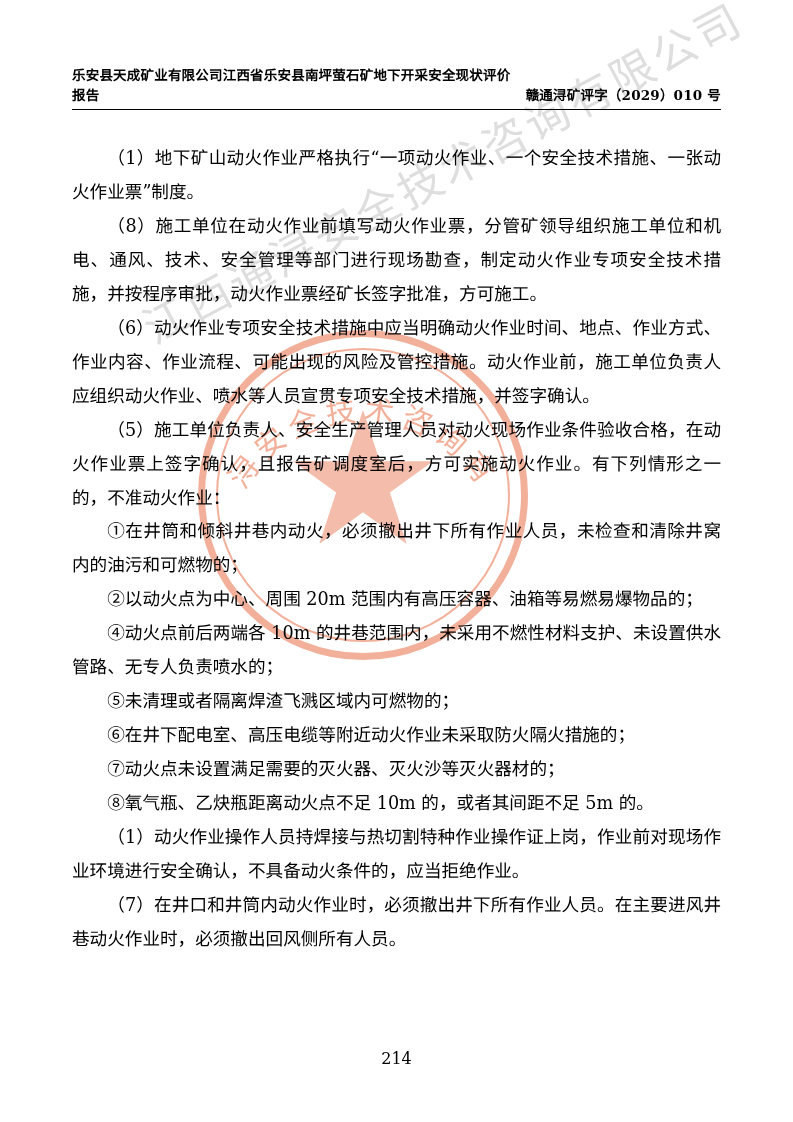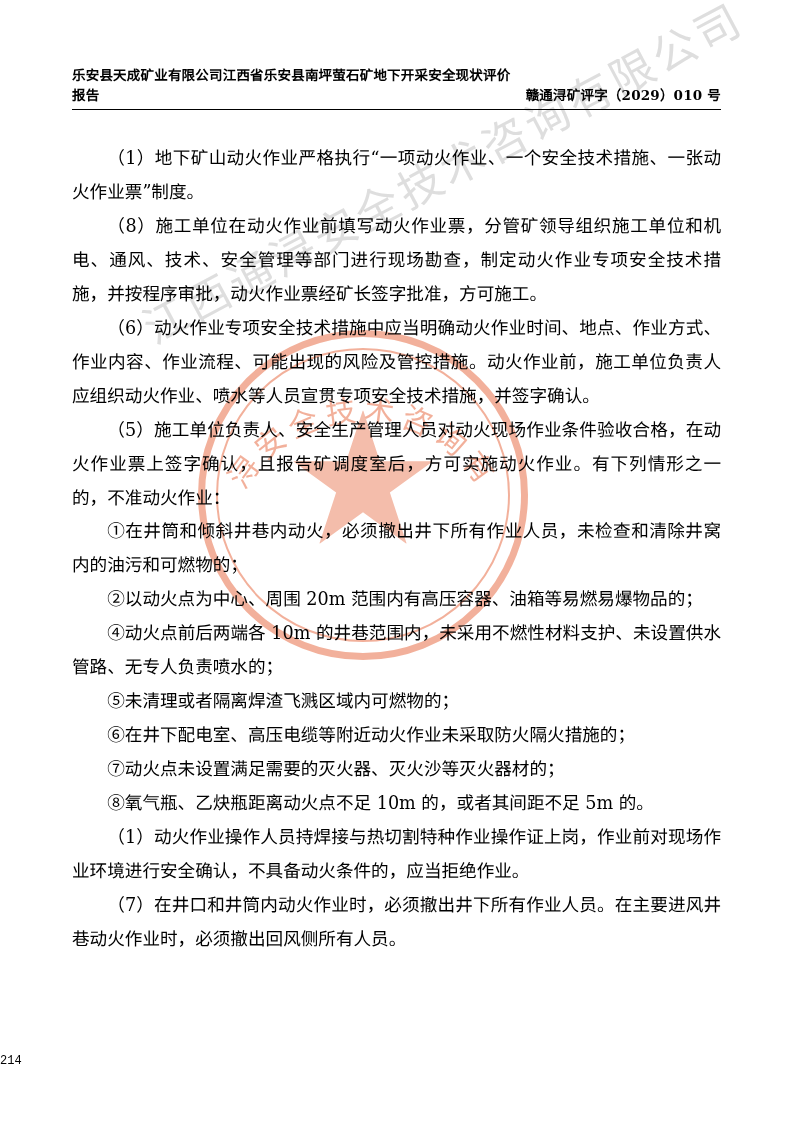--- a/index.html
+++ b/index.html
@@ -132,25 +132,24 @@
   .para {
     margin: 0;
     text-indent: 2em;
   }
   
   .footer {
     position: absolute;
     left: 0;
     right: 0;
     bottom: 54px;
-    text-align: left;
-    font-size: 12px;
+    text-align: center;
+    font-size: 16px;
     color: #000;
     z-index: 3;
-    font-family: Liberation Mono, monospace;
   }
 </style>
 </head>
 <body>
 
 <div class="page">
 
   <div class="watermark">
     <div class="wm-stamp">
       <div class="wm-ring"></div>

